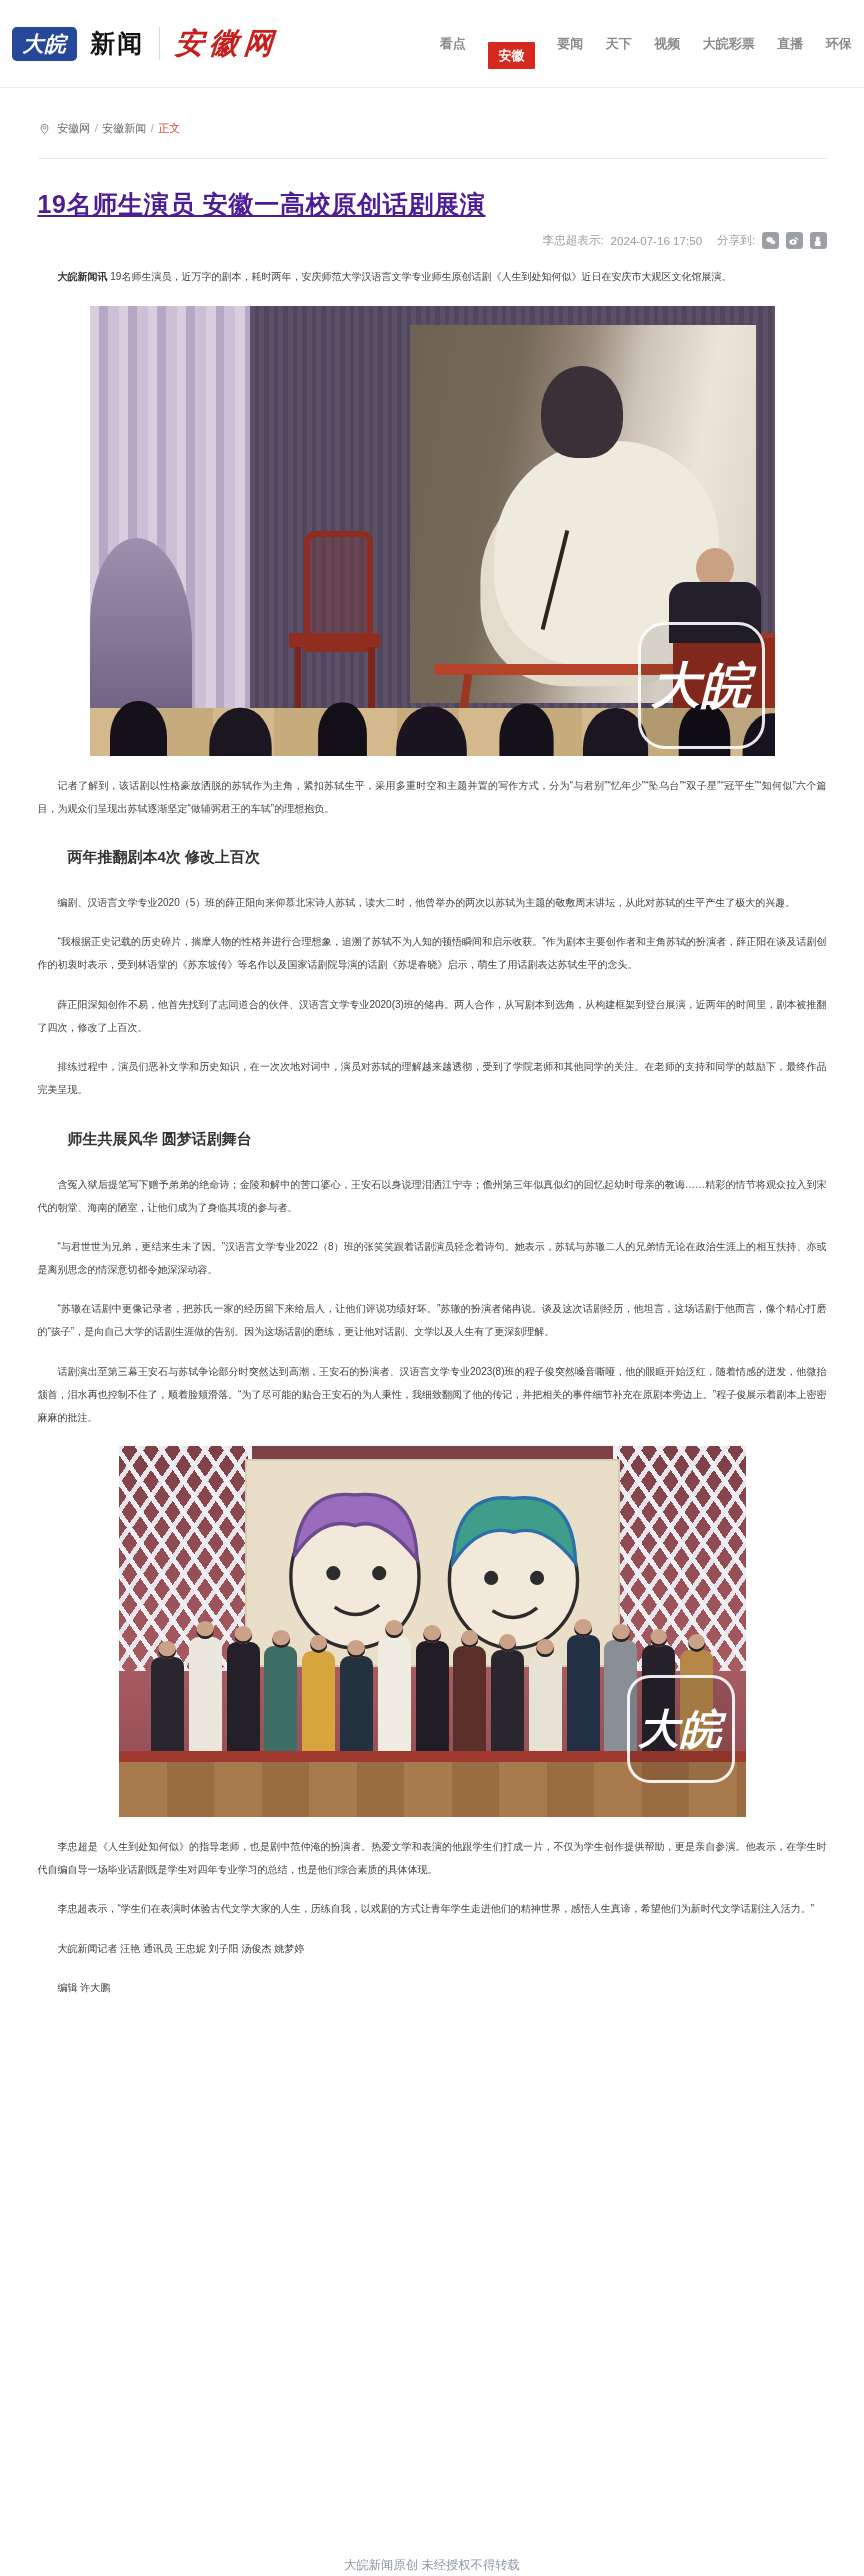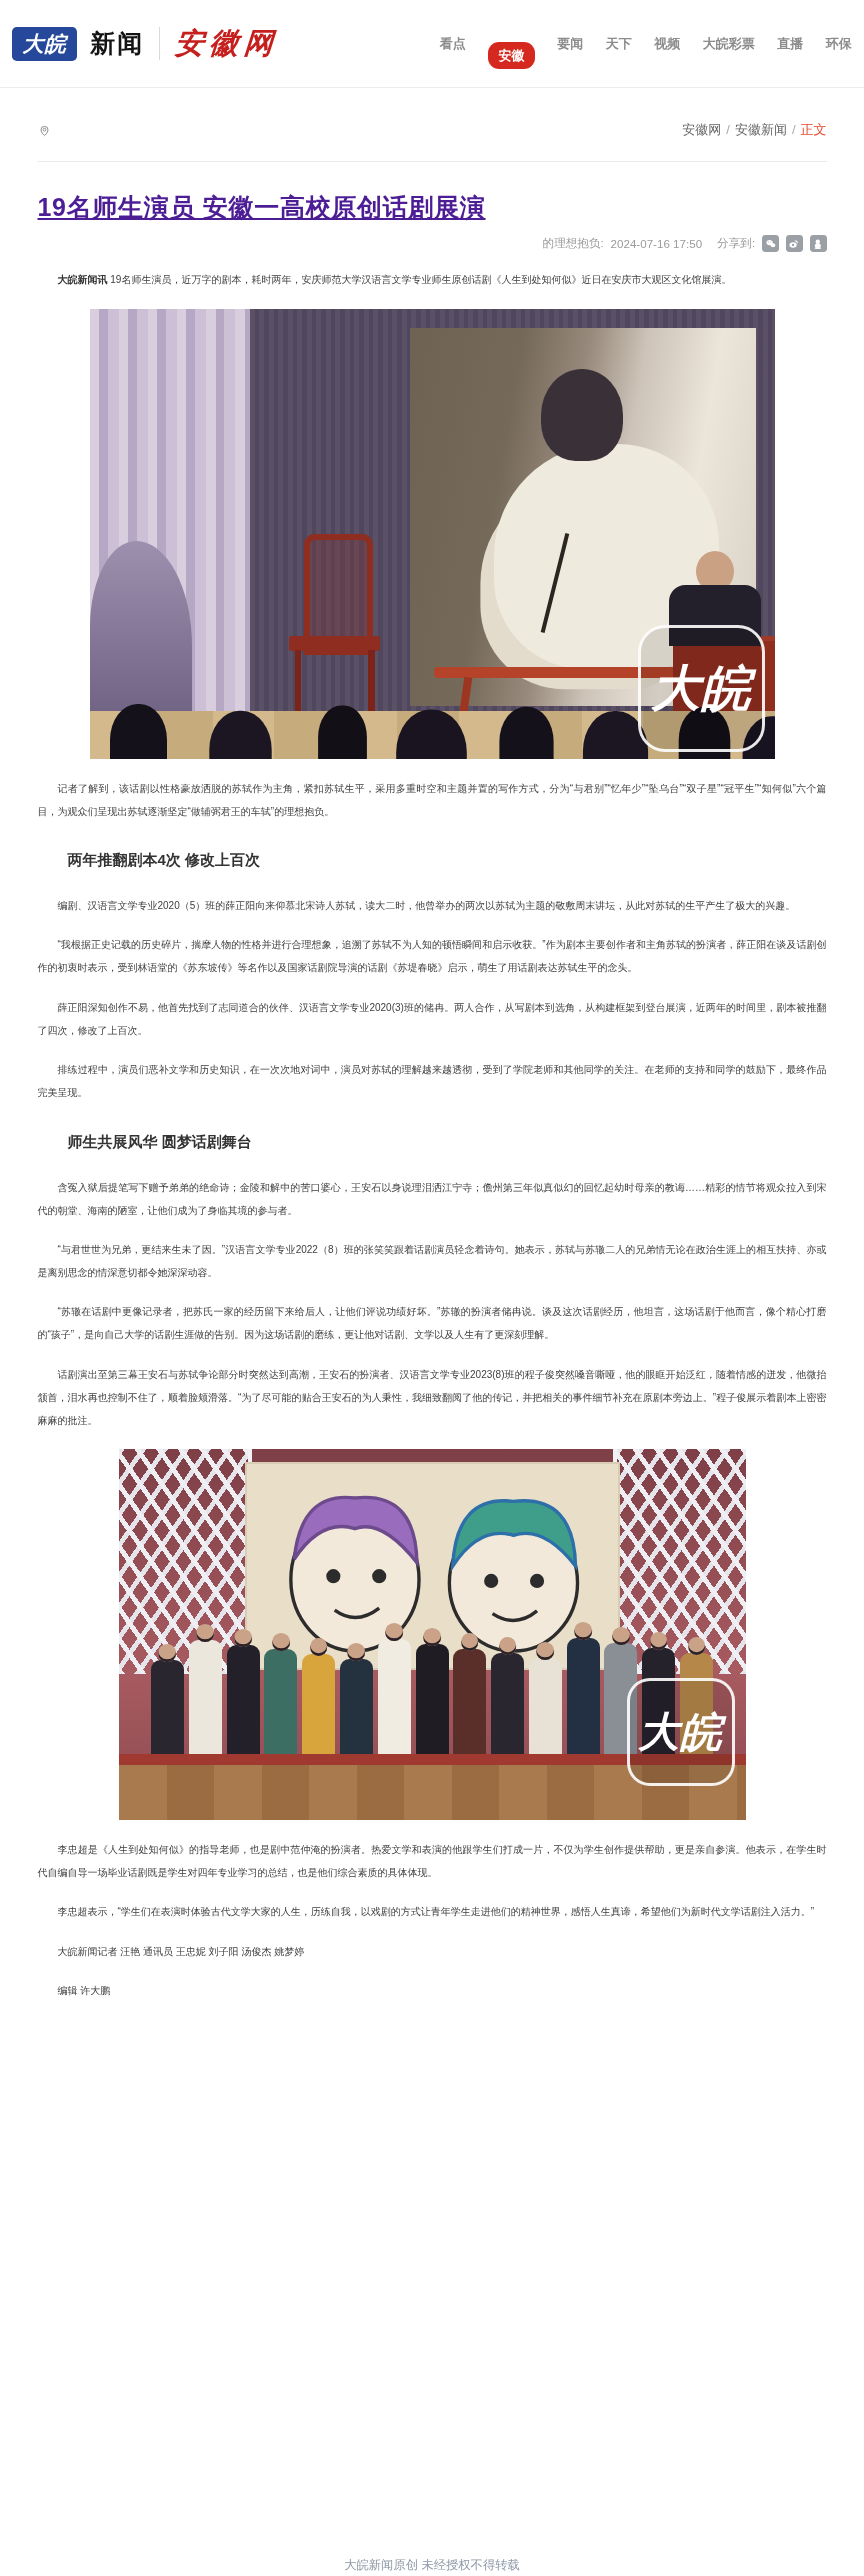--- a/index.html
+++ b/index.html
@@ -19,26 +19,26 @@
     letter-spacing:1.4px;
   }
   .logo-suffix{font-size:25px;font-weight:900;color:#141414;margin-left:13px;letter-spacing:2px;}
   .logo-divider{width:0.7px;height:33px;background:#d9d9d9;margin:0 15px;}
   .site-name{
     font-family:"DejaVu Serif",serif;font-style:italic;font-weight:bold;
     color:#c5201d;font-size:29px;letter-spacing:5.5px;transform:skewX(-4deg);
   }
   .main-nav{margin-left:auto;display:flex;align-items:center;gap:22.5px;font-size:13px;color:#8c8c8c;white-space:nowrap;font-weight:bold;}
   .main-nav a{color:#8c8c8c;text-decoration:none;cursor:pointer;}
-  .main-nav a.active{background:#d5281e;color:#fff;padding:4.8px 10.2px;border-radius:11px;margin-top:24px;}
+  .main-nav a.active{background:#d5281e;color:#fff;padding:4.8px 10.2px;border-radius:1px;margin-top:24px;}
   
   .container{width:789px;margin:0 auto;}
   .breadcrumb-row{
     padding-top:33px;padding-bottom:22px;border-bottom:0.7px solid #e9e9e9;
-    display:flex;align-items:center;gap:6.8px;font-size:13px;color:#666;justify-content:space-between;
+    display:flex;align-items:center;gap:6.8px;font-size:11px;color:#666;
   }
   .breadcrumb-row .sep{color:#aaa;margin:0 1.4px;}
   .crumb{color:#666;cursor:pointer;}
   .crumb-current{color:#e14b2e;}
   
   .article-title{
     font-size:25px;font-weight:bold;color:#4c1d95;letter-spacing:0.7px;
     margin:29px 0 6.8px 0;
     text-decoration:underline;
   }
@@ -156,21 +156,21 @@
         <path d="M12 21.5s-6.5-5.6-6.5-10.6a6.5 6.5 0 1 1 13 0c0 5-6.5 10.6-6.5 10.6z"></path>
         <circle cx="12" cy="10.5" r="2.6"></circle>
       </svg>
     </span>
     <span id="crumb-items"><span class="crumb">安徽网</span><span class="sep"> / </span><span class="crumb">安徽新闻</span><span class="sep"> / </span><span class="crumb-current">正文</span></span>
   </div>
 
   <h1 class="article-title">19名师生演员 安徽一高校原创话剧展演</h1>
 
   <div class="article-meta">
-    <span>的理想抱负:</span>
+    <span>李忠超表示:</span>
     <span class="meta-time">2024-07-16 17:50</span>
     <span>分享到:</span>
     <span class="share-icon" title="">
       <svg width="11.6" height="11.6" viewBox="0 0 24 24" fill="#fff">
         <ellipse cx="9.5" cy="9.5" rx="6.5" ry="5.4"></ellipse>
         <ellipse cx="16.5" cy="14.8" rx="4.8" ry="4.1"></ellipse>
         <circle cx="7.3" cy="8.4" r="0.9" fill="#9aa0a6"></circle>
           <circle cx="11.6" cy="8.4" r="0.9" fill="#9aa0a6"></circle>
       </svg>
     </span>

